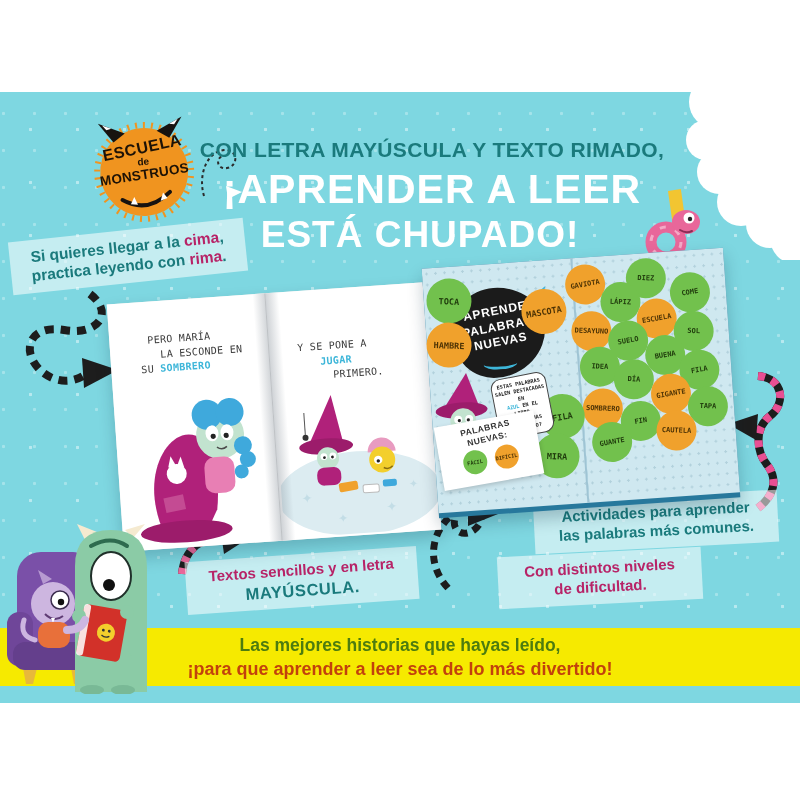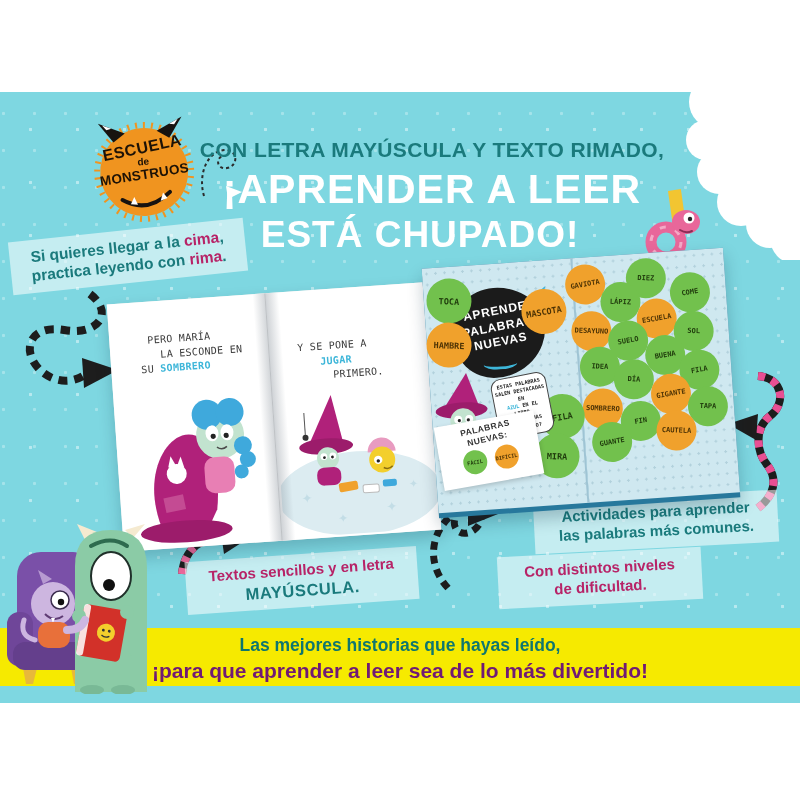--- a/index.html
+++ b/index.html
@@ -38,22 +38,22 @@
   .teal-t { color:#1a7a7c; }
   .mag-t  { color:#b72367; }
   .note-rima        { left:10px;  top:138px; width:236px; transform:rotate(-6deg); font-size:15.5px; }
   .note-textos      { left:186px; top:462px; width:232px; transform:rotate(-4deg); font-size:15px; }
   .note-textos .l2  { font-size:16.5px; letter-spacing:.6px; }
   .note-activ       { left:534px; top:404px; width:244px; transform:rotate(-3deg); font-size:15px; }
   .note-niveles     { left:498px; top:460px; width:204px; transform:rotate(-3deg); font-size:15px; }
 
   
   .banner { left:0; top:536px; width:800px; height:58px; background:#f6ea00; text-align:center; padding-top:7px; z-index:6; }
-  .banner .b1 { color:#0f766e; font-size:17.5px; font-weight:bold; }
-  .banner .b2 { color:#701a75; font-size:21px; font-weight:bold; margin-top:3px; }
+  .banner .b1 { color:#4d7c0f; font-size:17.5px; font-weight:bold; }
+  .banner .b2 { color:#c2410c; font-size:18px; font-weight:bold; margin-top:3px; }
 
   
   .book-story { left:115px; top:201px; width:318px; height:248px; transform:rotate(-4deg); z-index:3;
     box-shadow:0 8px 16px rgba(10,40,60,.22); background:#e9e9e9; }
   .book-story .pg { position:absolute; top:0; height:100%; width:50%; background:#ffffff; }
   .book-story .pg-l { left:0;  border-right:1px solid #e2e2e2; }
   .book-story .pg-r { left:50%; }
   .spine-sh { position:absolute; left:46%; top:0; width:8%; height:100%;
     background:linear-gradient(90deg, rgba(0,0,0,0) 0%, rgba(120,130,140,.35) 50%, rgba(0,0,0,0) 100%); z-index:2; }
   .story-text { position:absolute; font-family:"DejaVu Sans Mono", monospace; font-size:10px; letter-spacing:.3px; color:#3b3b3b; line-height:1.45; white-space:nowrap; }

